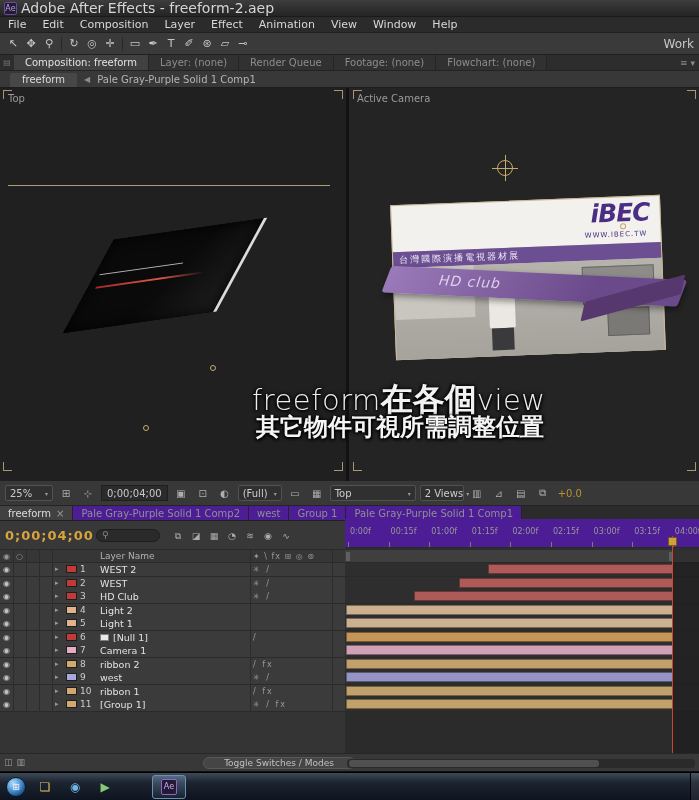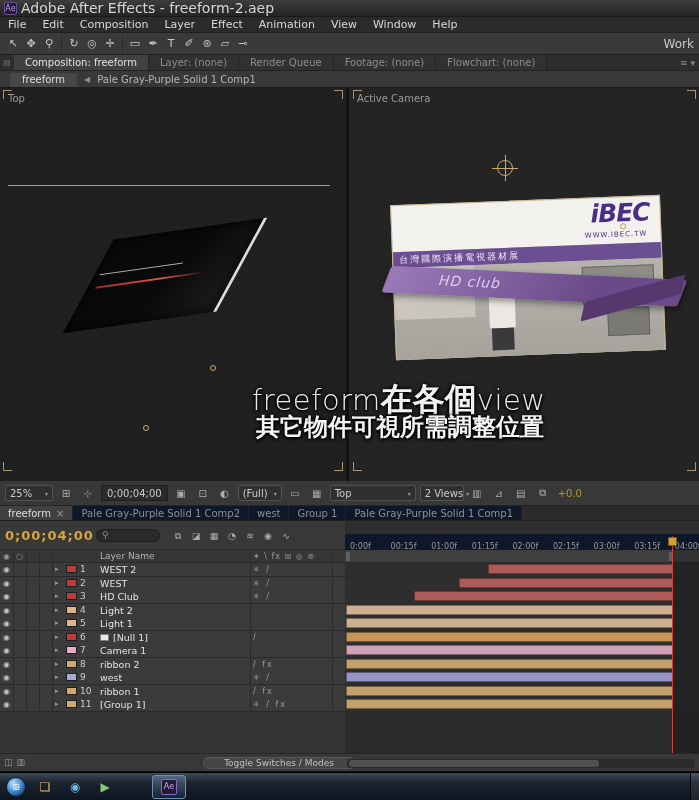--- a/index.html
+++ b/index.html
@@ -84,28 +84,28 @@
   [data-name="resolution-select"]{width:44px}
   [data-name="view-select"]{width:86px}
   [data-name="view-layout-select"]{width:44px}
   .ibtn{width:18px;height:16px;display:inline-flex;align-items:center;justify-content:center;color:#aeaeae;font-size:10px}
   .ibtn.small{width:16px;font-size:9px}
   .cc-tc{background:#2b2b2b;border:1px solid #1f1f1f;padding:0 5px;height:16px;line-height:15px;font-size:10px;color:#c9c9c9}
   .cc-val{font-size:10px;color:#b8952e;padding:0 2px}
 
   
   .ttabs{position:absolute;left:0;top:506px;width:699px;height:15px;background:#2b2b2b;display:flex;border-bottom:1px solid #202020}
-  .ttab{padding:0 8px;line-height:15px;font-size:10px;color:#8f8f8f;background:#0f172a;border-right:1px solid #242424;display:inline-flex;gap:5px;white-space:nowrap}
+  .ttab{padding:0 8px;line-height:15px;font-size:10px;color:#8f8f8f;background:#4c1d95;border-right:1px solid #242424;display:inline-flex;gap:5px;white-space:nowrap}
   .ttab.active{background:#414141;color:#ddd}
   .tclose{color:#999}
   .tl-head-left{position:absolute;left:0;top:521px;width:345px;height:29px;background:#383838;border-bottom:1px solid #2a2a2a}
   .big-tc{position:absolute;left:5px;top:7px;font-size:13px;font-weight:bold;color:#d8a43c;letter-spacing:1px}
   .searchbox{position:absolute;left:96px;top:8px;width:64px;height:13px;background:#2a2a2a;border:1px solid #1d1d1d;border-radius:7px;color:#8a8a8a;font-size:9px;line-height:11px;padding-left:5px}
   .tl-head-icons{position:absolute;left:170px;top:7px;display:flex;gap:2px}
-  .tl-head-right{position:absolute;left:345px;top:534px;width:354px;height:29px;background:#0f172a;border-bottom:1px solid #2a2a2a;overflow:hidden}
+  .tl-head-right{position:absolute;left:345px;top:519px;width:354px;height:29px;background:#4c1d95;border-bottom:1px solid #2a2a2a;overflow:hidden}
   .tick{position:absolute;bottom:0;width:1px;height:5px;background:#7a7a7a}
   .tick-label{position:absolute;top:8px;font-size:8px;color:#989898;white-space:nowrap}
   .colhead{position:absolute;left:0;top:550px;width:345px;height:13px;background:#363636;border-bottom:1px solid #2a2a2a;font-size:8px;color:#9a9a9a}
   .ch-eye{position:absolute;left:3px;top:2px}
   .ch-aud{position:absolute;left:16px;top:2px}
   .ch-name{position:absolute;left:100px;top:1px;font-size:9px;color:#b2b2b2}
   .ch-sw{position:absolute;left:253px;top:2px;letter-spacing:1px}
   .workarea{position:absolute;left:345px;top:550px;width:354px;height:13px;background:#3f3f3f;border-bottom:1px solid #2a2a2a}
   .wa-h{position:absolute;top:2px;width:4px;height:9px;background:#5f5f5f}
   .layers{position:absolute;left:0;top:563px;width:345px;height:149px;background:#2a2a2a;overflow:hidden}

